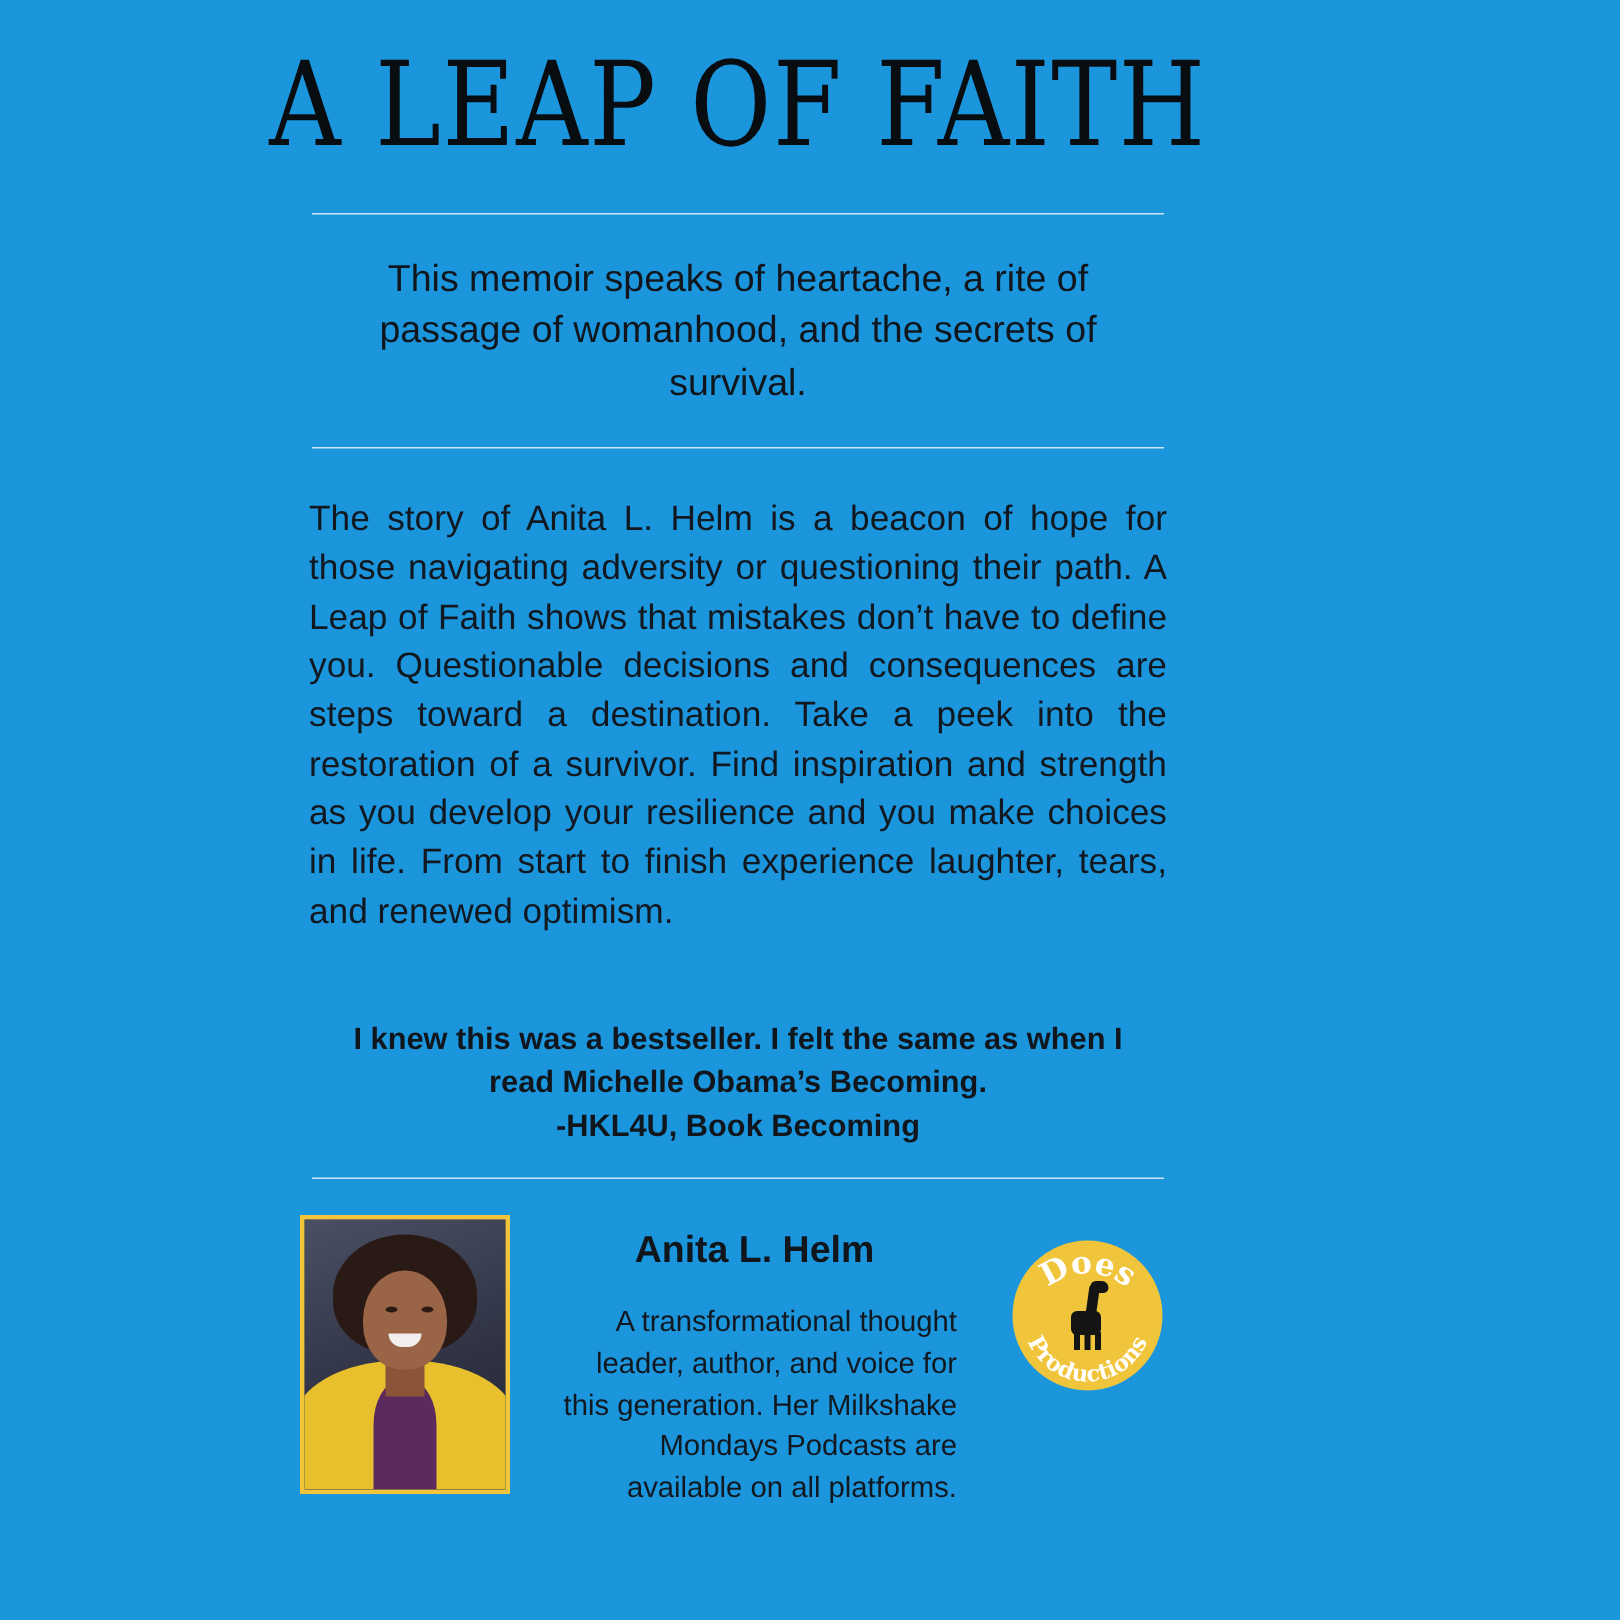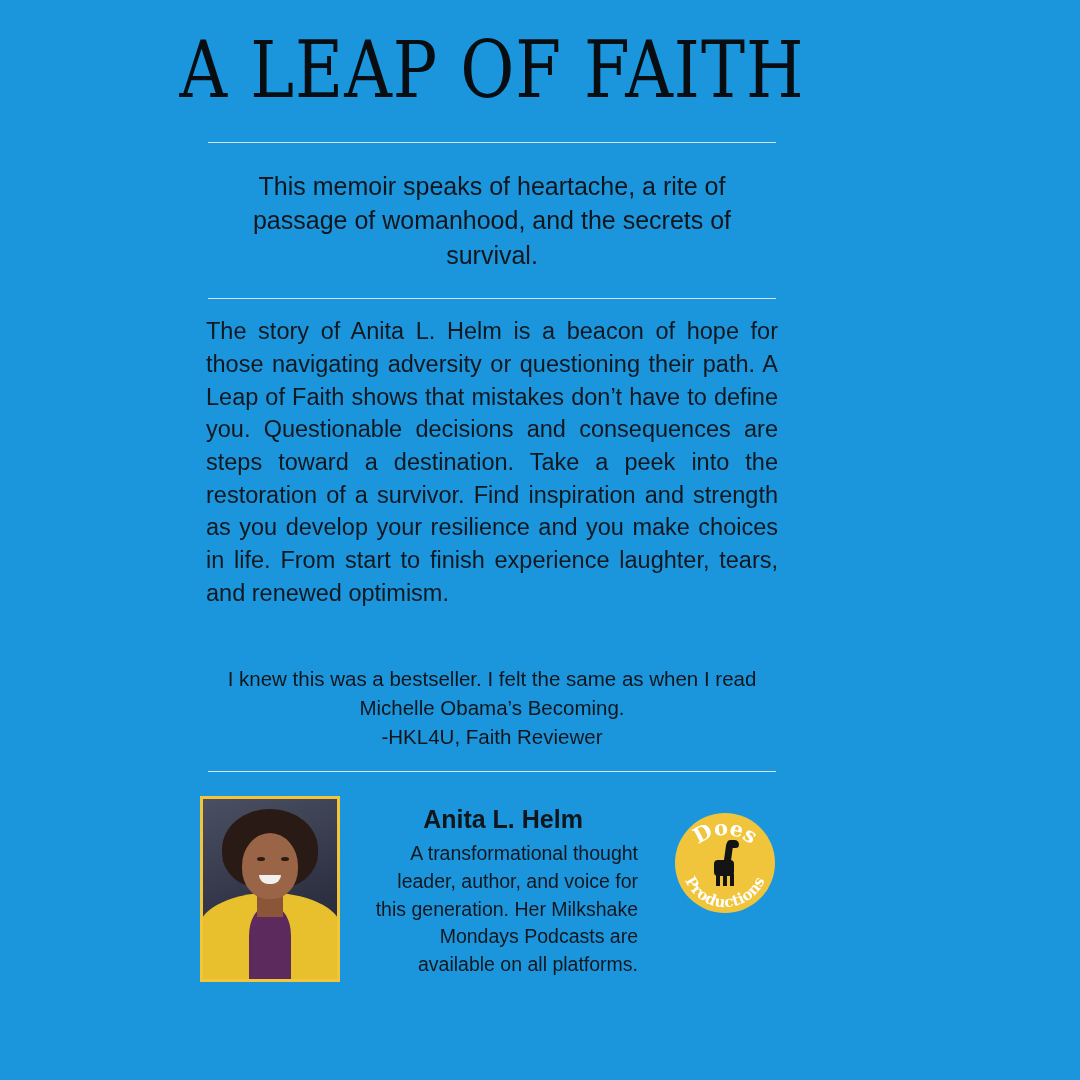--- a/index.html
+++ b/index.html
@@ -45,33 +45,33 @@
     width: 560px;
     margin: 26px auto 0 auto;
     text-align: center;
     font-size: 25px;
     font-weight: normal;
     line-height: 1.38;
     color: #10161c;
   }
   .body-copy {
     width: 572px;
-    margin: 16px auto 0 auto;
+    margin: 30px auto 0 auto;
     text-align: justify;
     text-align-last: left;
     font-size: 23.5px;
     line-height: 1.39;
     color: #121820;
   }
   .review {
     width: 540px;
     margin: 56px auto 0 auto;
     text-align: center;
     font-size: 20.5px;
-    font-weight: normal;
+    font-weight: bold;
     line-height: 1.4;
     color: #10161c;
   }
   .review .attrib { display: block; }
   .footer {
     display: flex;
     align-items: flex-start;
     justify-content: center;
     margin-top: 22px;
     gap: 28px;
@@ -149,21 +149,21 @@
   }
   .bio {
     width: 270px;
     text-align: center;
     flex: 0 0 auto;
   }
   .bio-name {
     font-size: 25px;
     font-weight: bold;
     color: #10161c;
-    margin: 10px 0 6px 0;
+    margin: 10px 0 20px 0;
     line-height: 1.2;
   }
   .bio-text {
     font-size: 19.5px;
     line-height: 1.42;
     color: #121820;
     text-align: right;
   }
   .logo {
     width: 118px;
@@ -228,21 +228,21 @@
   <div class="rule rule-1"></div>
 
   <div class="subtitle">This memoir speaks of heartache, a rite of passage of womanhood, and the secrets of survival.</div>
 
   <div class="rule rule-2"></div>
 
   <div class="body-copy">The story of Anita L. Helm is a beacon of hope for those navigating adversity or questioning their path. A Leap of Faith shows that mistakes don’t have to define you. Questionable decisions and consequences are steps toward a destination. Take a peek into the restoration of a survivor. Find inspiration and strength as you develop your resilience and you make choices in life. From start to finish experience laughter, tears, and renewed optimism.</div>
 
   <div class="review">
     <span>I knew this was a bestseller. I felt the same as when I read Michelle Obama’s Becoming.</span>
-    <span class="attrib">-HKL4U, Faith Reviewer</span>
+    <span class="attrib">-HKL4U, Book Becoming</span>
   </div>
 
   <div class="rule rule-3"></div>
 
   <div class="footer">
 
     <div class="headshot">
       <div class="hs-bg"></div>
       <div class="hs-jacket"></div>
       <div class="hs-shirt"></div>

